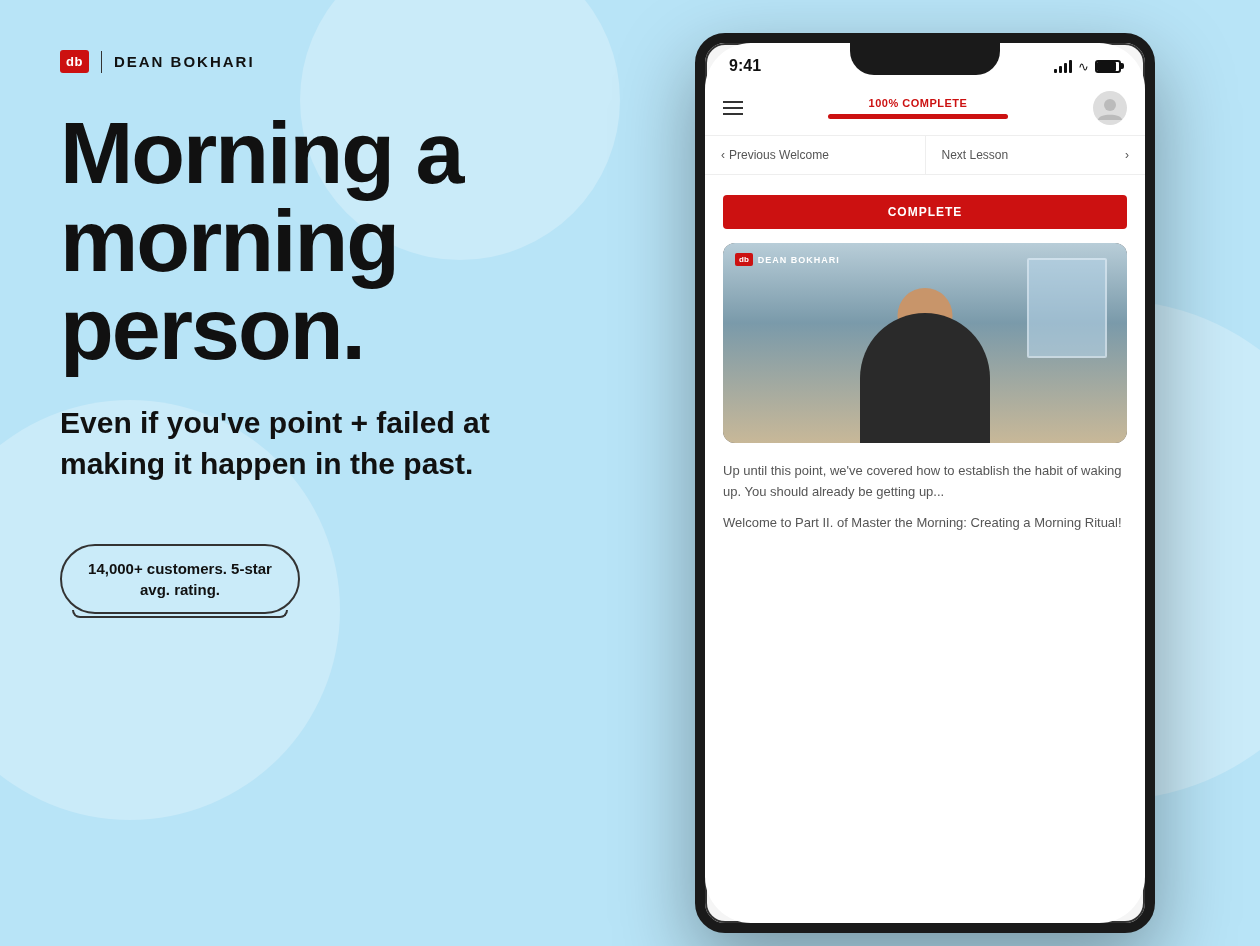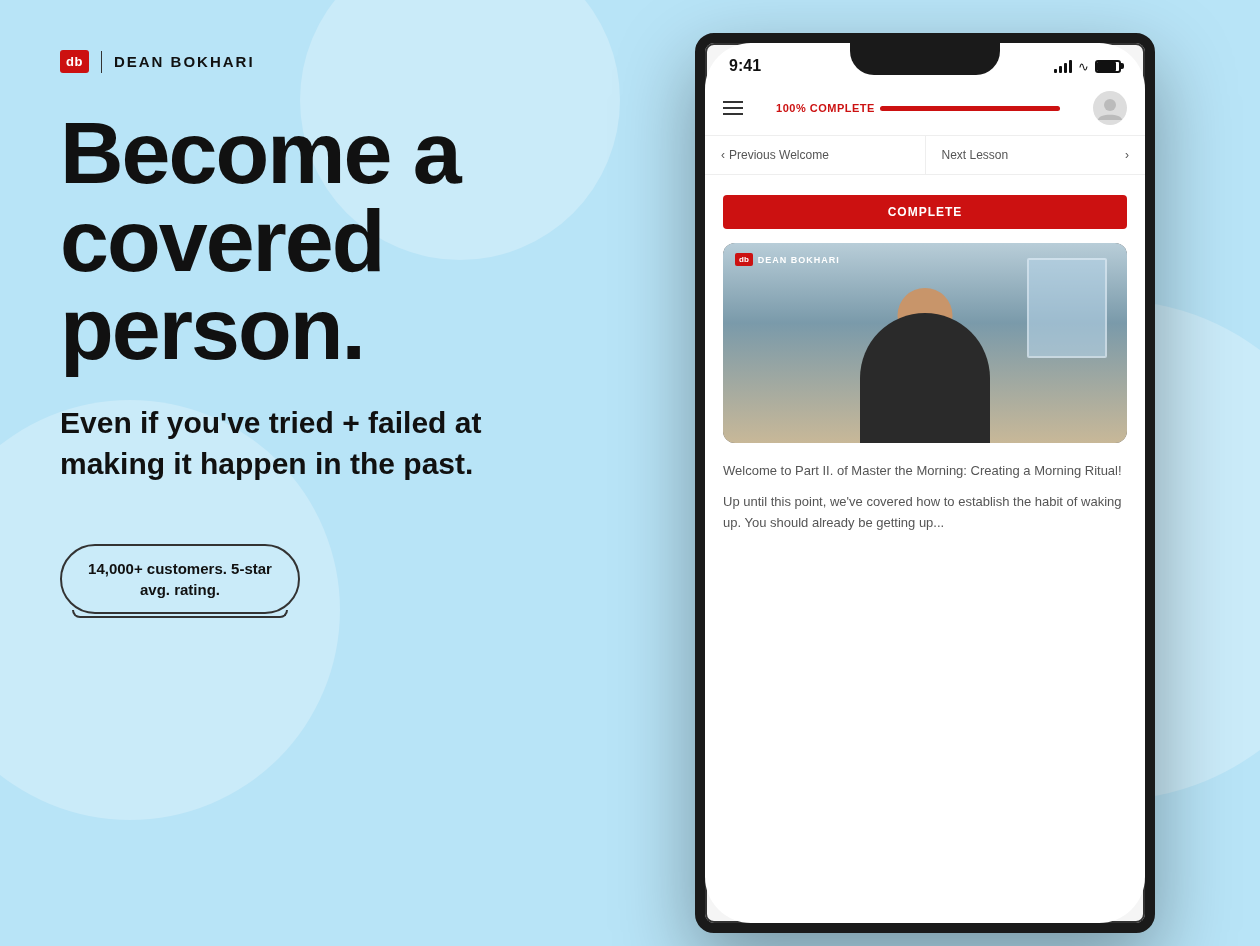--- a/index.html
+++ b/index.html
@@ -121,21 +121,21 @@
       position: relative;
       z-index: 2;
       padding-top: 20px;
       padding-right: 30px;
     }
 
     .phone {
       width: 460px;
       height: 900px;
       background: #f5f5f5;
-      border-radius: 19px;
+      border-radius: 30px;
       border: 10px solid #1a1a1a;
       position: relative;
       overflow: hidden;
       box-shadow: 0 30px 80px rgba(0,0,0,0.35), inset 0 0 0 2px #333;
     }
 
     
     .phone-notch {
       position: absolute;
       top: 0;
@@ -241,21 +241,21 @@
     }
 
     .hamburger-line {
       width: 20px;
       height: 2px;
       background: #333;
     }
 
     .progress-section {
       display: flex;
-      flex-direction: row;
+      flex-direction: column;
       align-items: center;
       gap: 5px;
     }
 
     .progress-label {
       font-size: 11px;
       font-weight: 700;
       color: #cc1111;
       letter-spacing: 0.5px;
     }
@@ -449,23 +449,23 @@
 <div class="bg-blob blob3"></div>
 
 <div class="left-panel">
 
   <div class="brand">
     <span class="brand-logo">db</span>
     <div class="brand-divider"></div>
     <span class="brand-name">DEAN BOKHARI</span>
   </div>
 
-  <h1 class="headline">Become a covered person.</h1>
-
-  <p class="subheadline">Even if you've tried + failed at making it happen in the past.</p>
+  <h1 class="headline">Morning a morning person.</h1>
+
+  <p class="subheadline">Even if you've point + failed at making it happen in the past.</p>
 
   <div class="badge">
     <span class="badge-text">14,000+ customers.
 5-star avg. rating.</span>
   </div>
 
 </div>
 
 <div class="right-panel">
 
@@ -534,21 +534,21 @@
           <div class="video-window"></div>
 
           <div class="person-head"></div>
           <div class="person-body"></div>
           <div class="video-logo">
             <span class="video-logo-badge">db</span>
             <span class="video-logo-name">DEAN BOKHARI</span>
           </div>
         </div>
 
+        <p class="lesson-summary-text">Up until this point, we've covered how to establish the habit of waking up. You should already be getting up...</p>
         <p class="lesson-summary-text">Welcome to Part II. of Master the Morning: Creating a Morning Ritual!</p>
-        <p class="lesson-summary-text">Up until this point, we've covered how to establish the habit of waking up. You should already be getting up...</p>
 
       </div>
 
     </div>
   </div>
 
 </div>
 
 </body></html>

